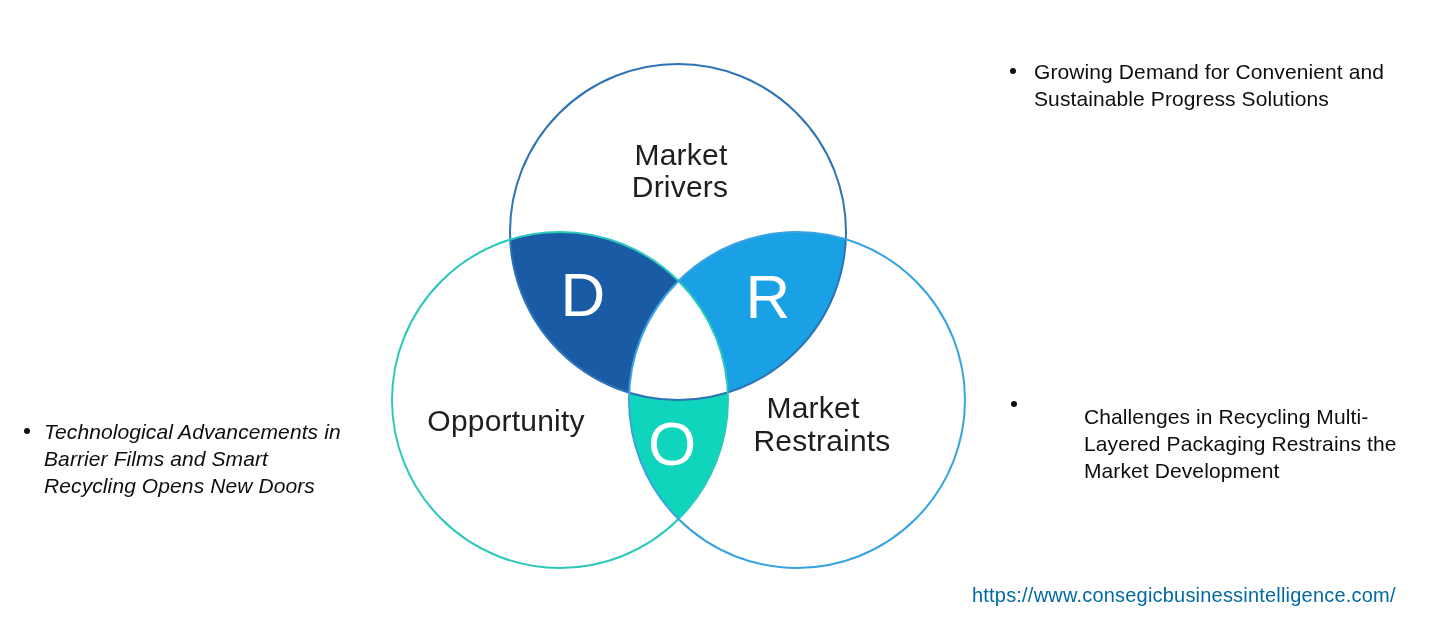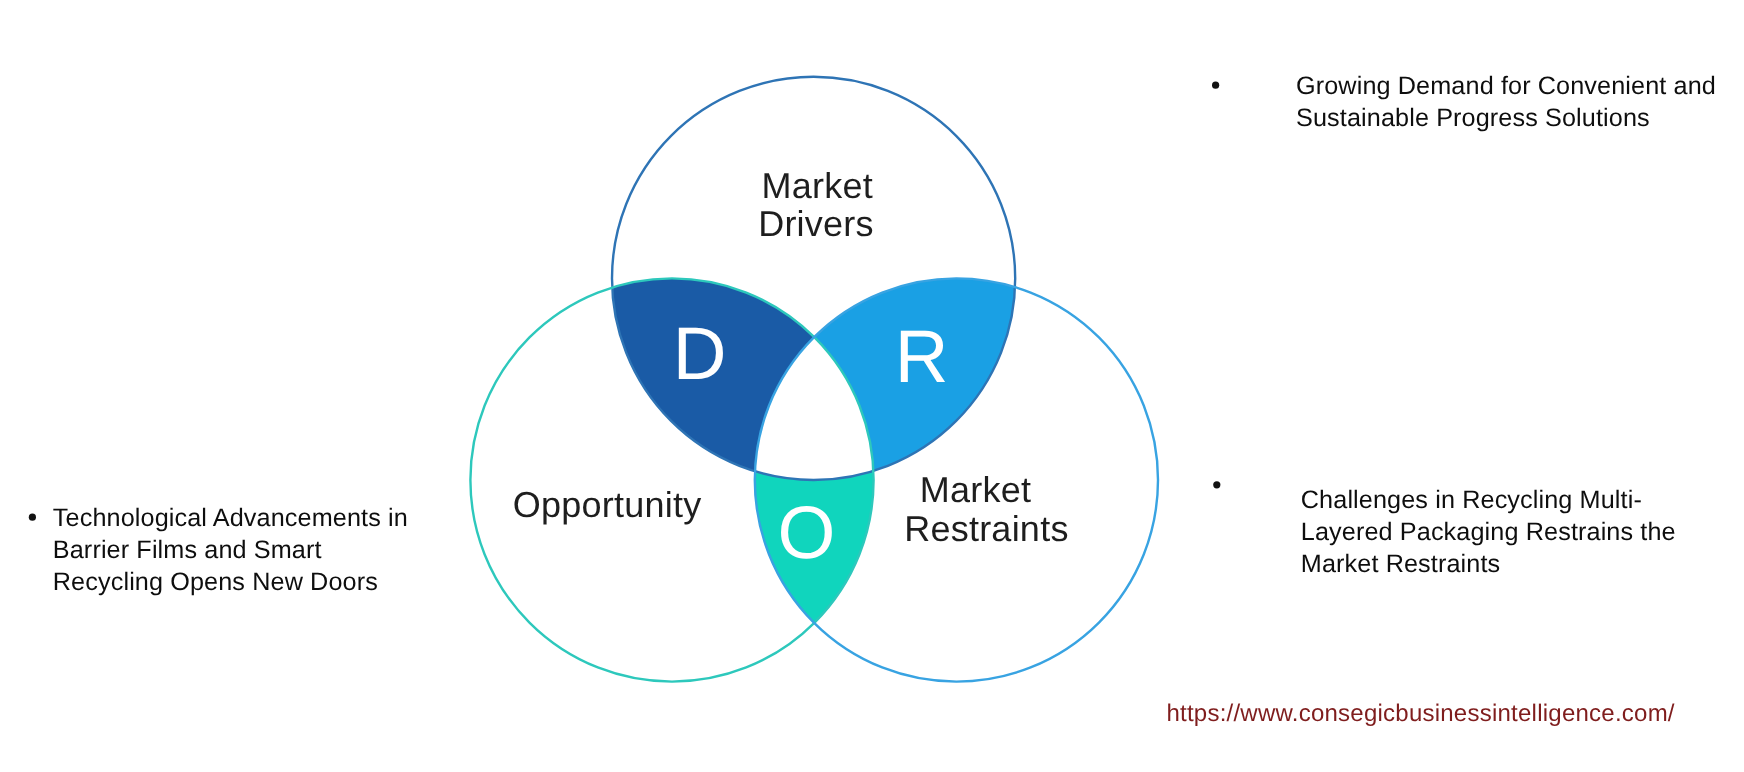--- a/index.html
+++ b/index.html
@@ -35,21 +35,21 @@
     width: 6px;
     height: 6px;
     border-radius: 50%;
     background: #121212;
   }
   .source-url {
     position: absolute;
     left: 972px;
     top: 584px;
     font-size: 20px;
-    color: #7f1d1d;
+    color: #0369a1;
     letter-spacing: 0.2px;
     text-decoration: none;
     white-space: nowrap;
   }
 </style>
 </head>
 <body>
 
 <div class="canvas">
 
@@ -84,34 +84,34 @@
 
     <text class="vlabel" x="813" y="418" text-anchor="middle" fill="#1e1e1e">Market</text>
     <text class="vlabel" x="822" y="451" text-anchor="middle" fill="#1e1e1e">Restraints</text>
 
     <text class="vletter" x="583" y="316" text-anchor="middle" fill="#ffffff">D</text>
     <text class="vletter" x="768" y="318" text-anchor="middle" fill="#ffffff">R</text>
     <text class="vletter" x="672" y="465" text-anchor="middle" fill="#ffffff">O</text>
   </svg>
 
   <div class="dot" style="left:24px; top:428px;"></div>
-  <div class="bullet-text" style="left:44px; top:418px;">
+  <div class="bullet-text" style="left:44px; top:418px;font-style:italic;">
     <span>Technological Advancements in</span>
     <span>Barrier Films and Smart</span>
     <span>Recycling Opens New Doors</span>
   </div>
 
   <div class="dot" style="left:1010px; top:68px;"></div>
-  <div class="bullet-text" style="left:1034px; top:58px;margin-left:46px;">
+  <div class="bullet-text" style="left:1034px; top:58px;">
     <span>Growing Demand for Convenient and</span>
     <span>Sustainable Progress Solutions</span>
   </div>
 
   <div class="dot" style="left:1011px; top:401px;"></div>
   <div class="bullet-text" style="left:1084px; top:403px;">
     <span>Challenges in Recycling Multi-</span>
     <span>Layered Packaging Restrains the</span>
-    <span>Market Restraints</span>
+    <span>Market Development</span>
   </div>
 
   <div class="source-url">https://www.consegicbusinessintelligence.com/</div>
 
 </div>
 
 </body></html>

